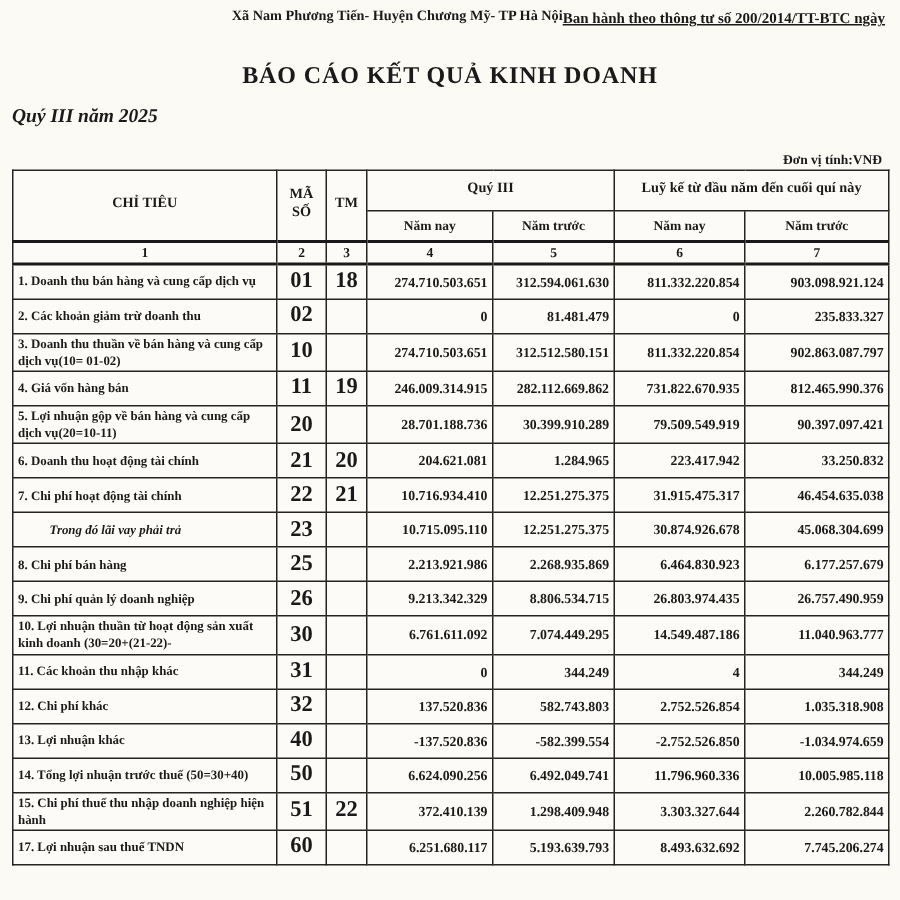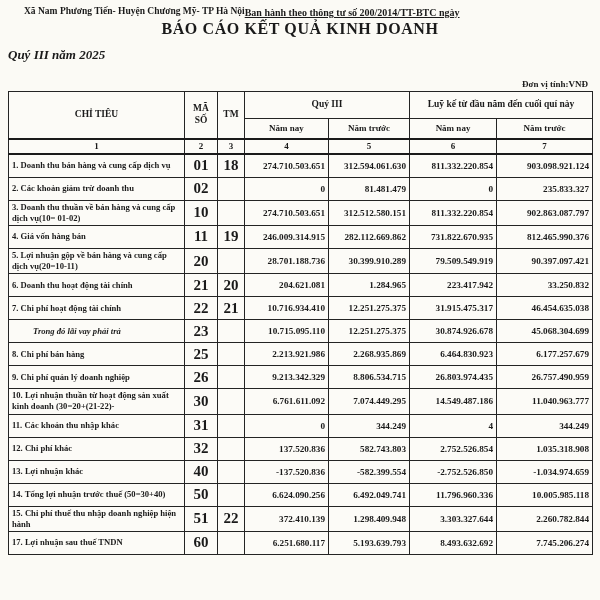--- a/index.html
+++ b/index.html
@@ -5,25 +5,25 @@
   html,body { margin:0; padding:0; }
   body {
     width:600px; height:600px; overflow:hidden;
     background:#fbfaf5;
     font-family:"Liberation Serif","DejaVu Serif",serif;
     font-weight:bold; color:#1a1a1a;
     -webkit-font-smoothing:antialiased;
   }
   .doc { padding:6px 8px 0 8px; }
 
-  .top-row { display:flex; justify-content:flex-start; align-items:flex-start; }
+  .top-row { display:flex; justify-content:flex-end; align-items:flex-start; }
   .org-name { font-size:9.5px; padding-left:16px; max-width:46%; line-height:1.25; }
   .issuance { font-size:10px; text-align:center; max-width:48%; line-height:1.35; padding-right:2px;text-decoration:underline; }
 
-  .report-title { text-align:center; font-size:16px; letter-spacing:.6px; }
+  .report-title { text-align:center; font-size:16px; letter-spacing:.6px; margin-top:22px; }
   .report-subtitle { font-size:13px; font-style:italic; margin-top:9px; }
   .unit-note { text-align:right; font-size:9px; margin-top:16px; padding-right:4px; }
 
   table.report {
     border-collapse:collapse; table-layout:fixed;
     width:584px; margin-top:2px;
     background:#fcfbf7;
   }
   table.report th, table.report td {
     border:1.4px solid #242424;

